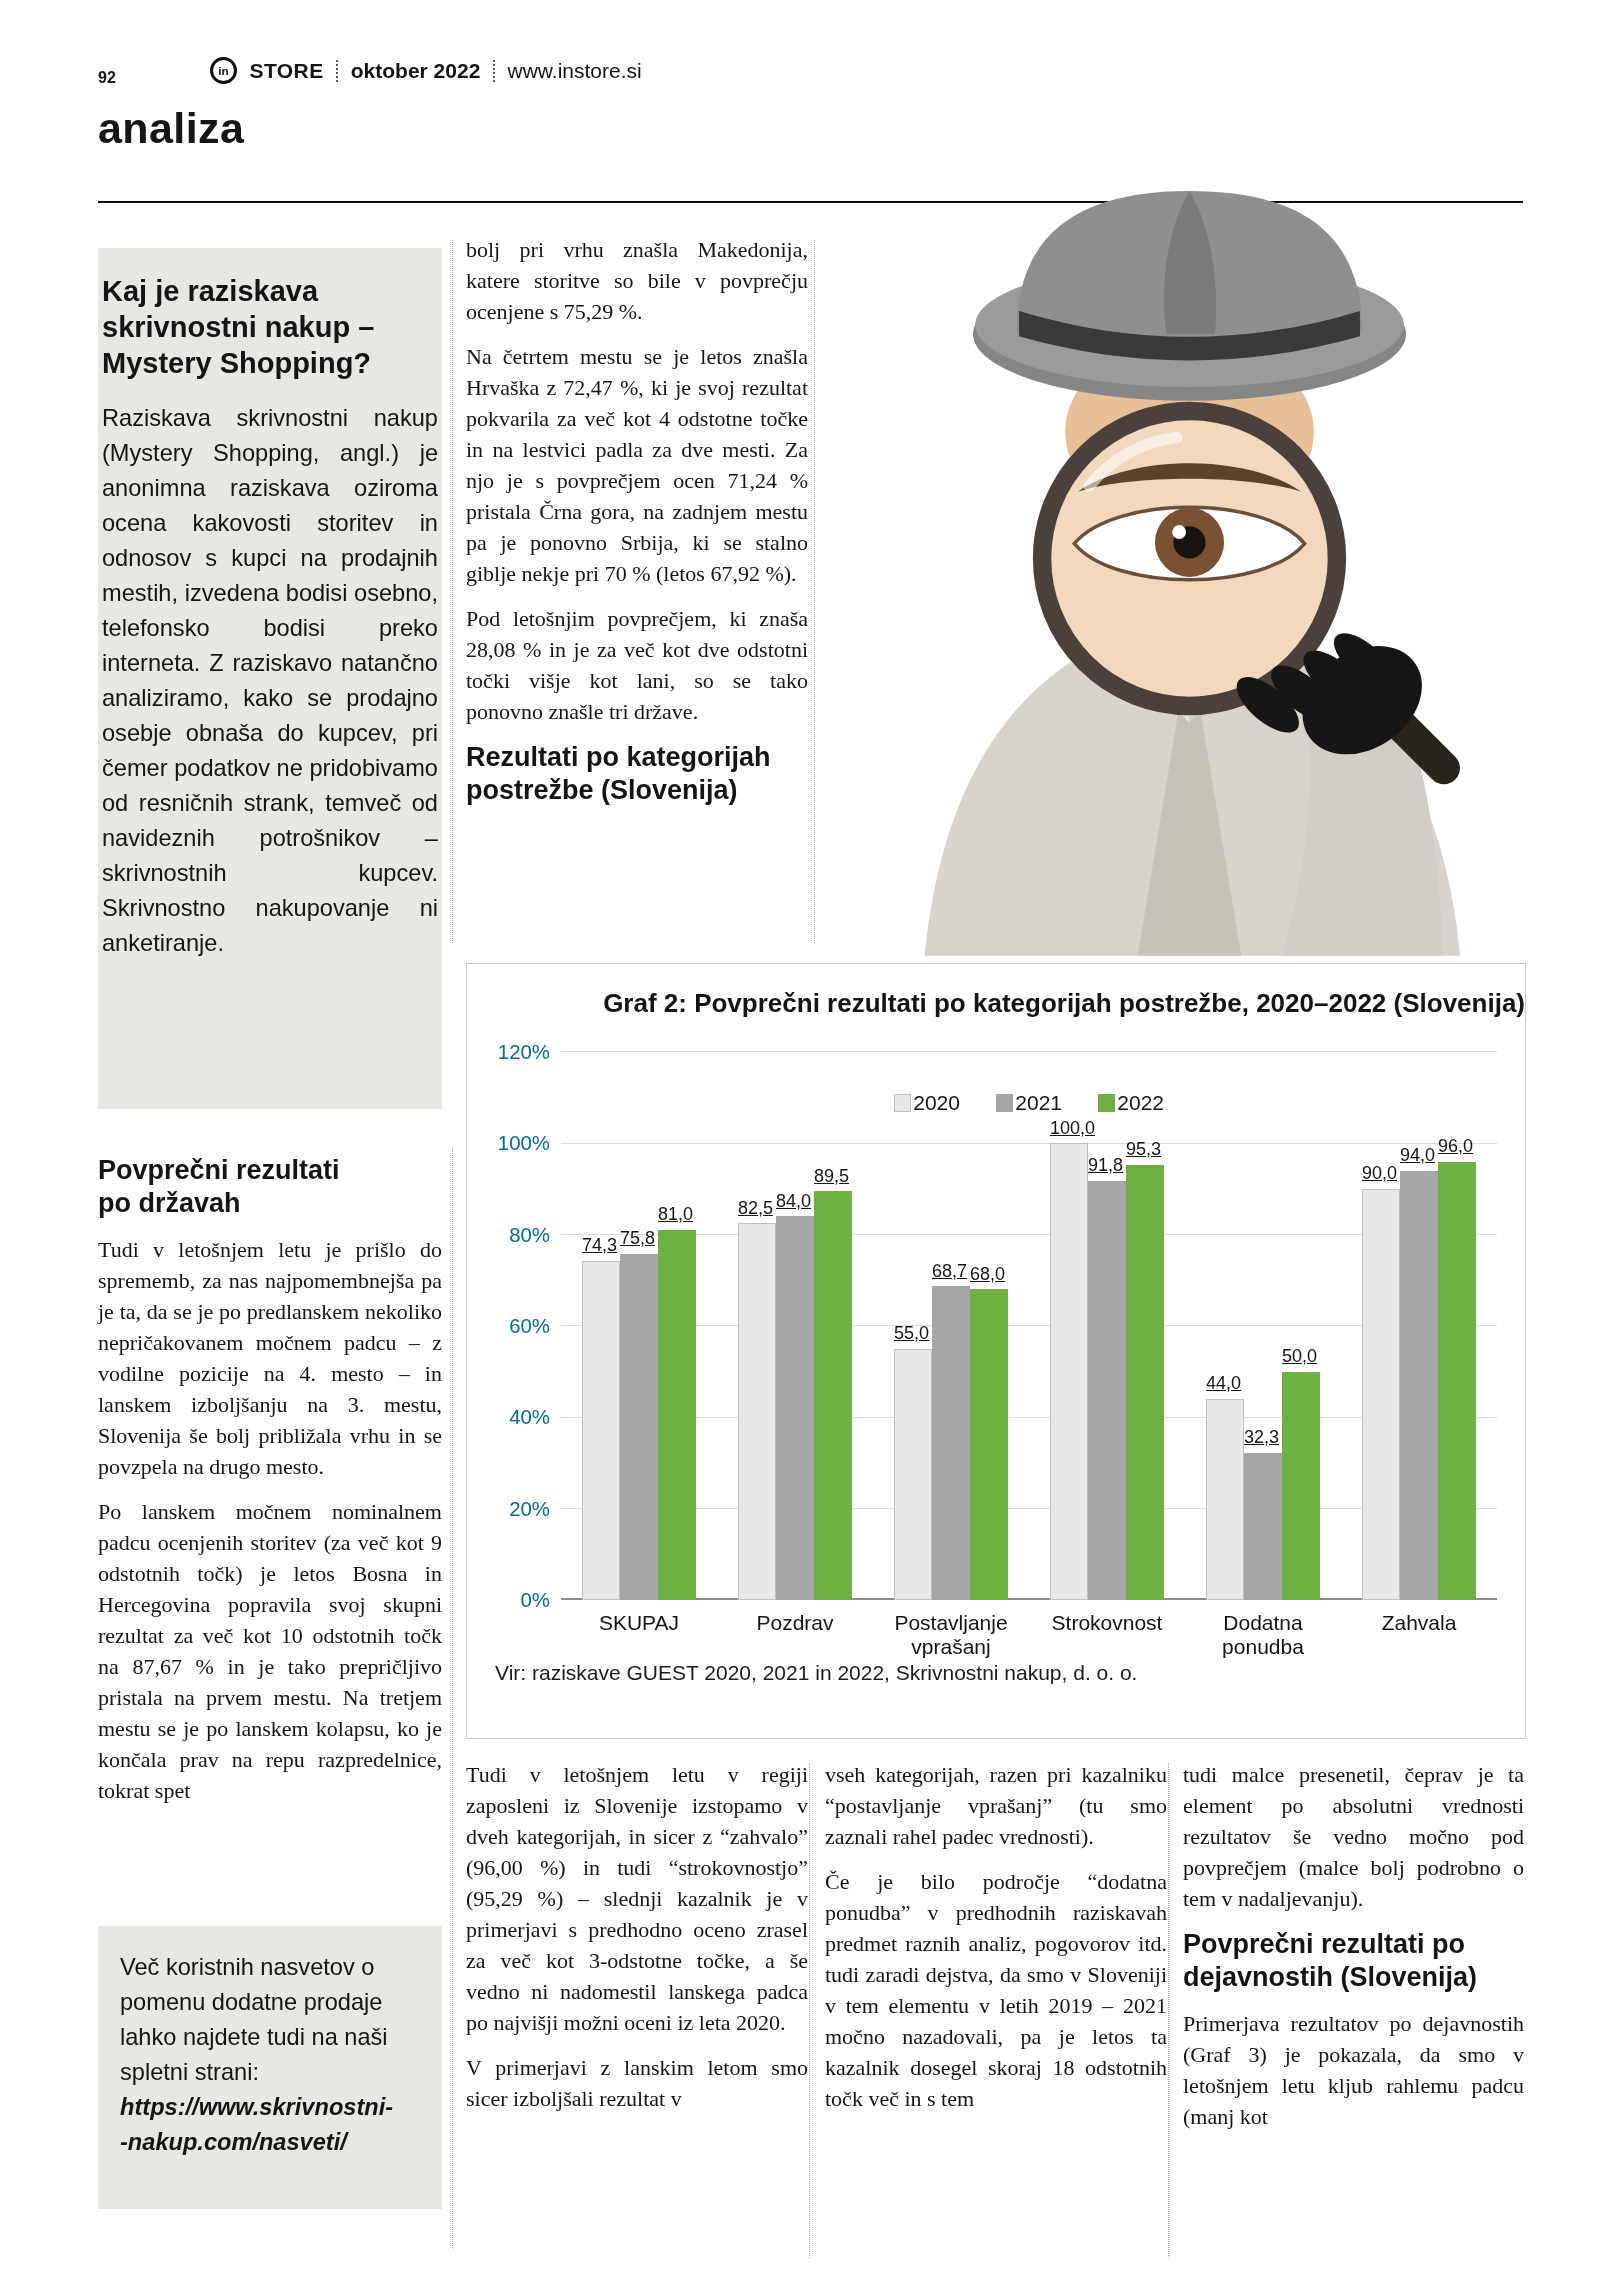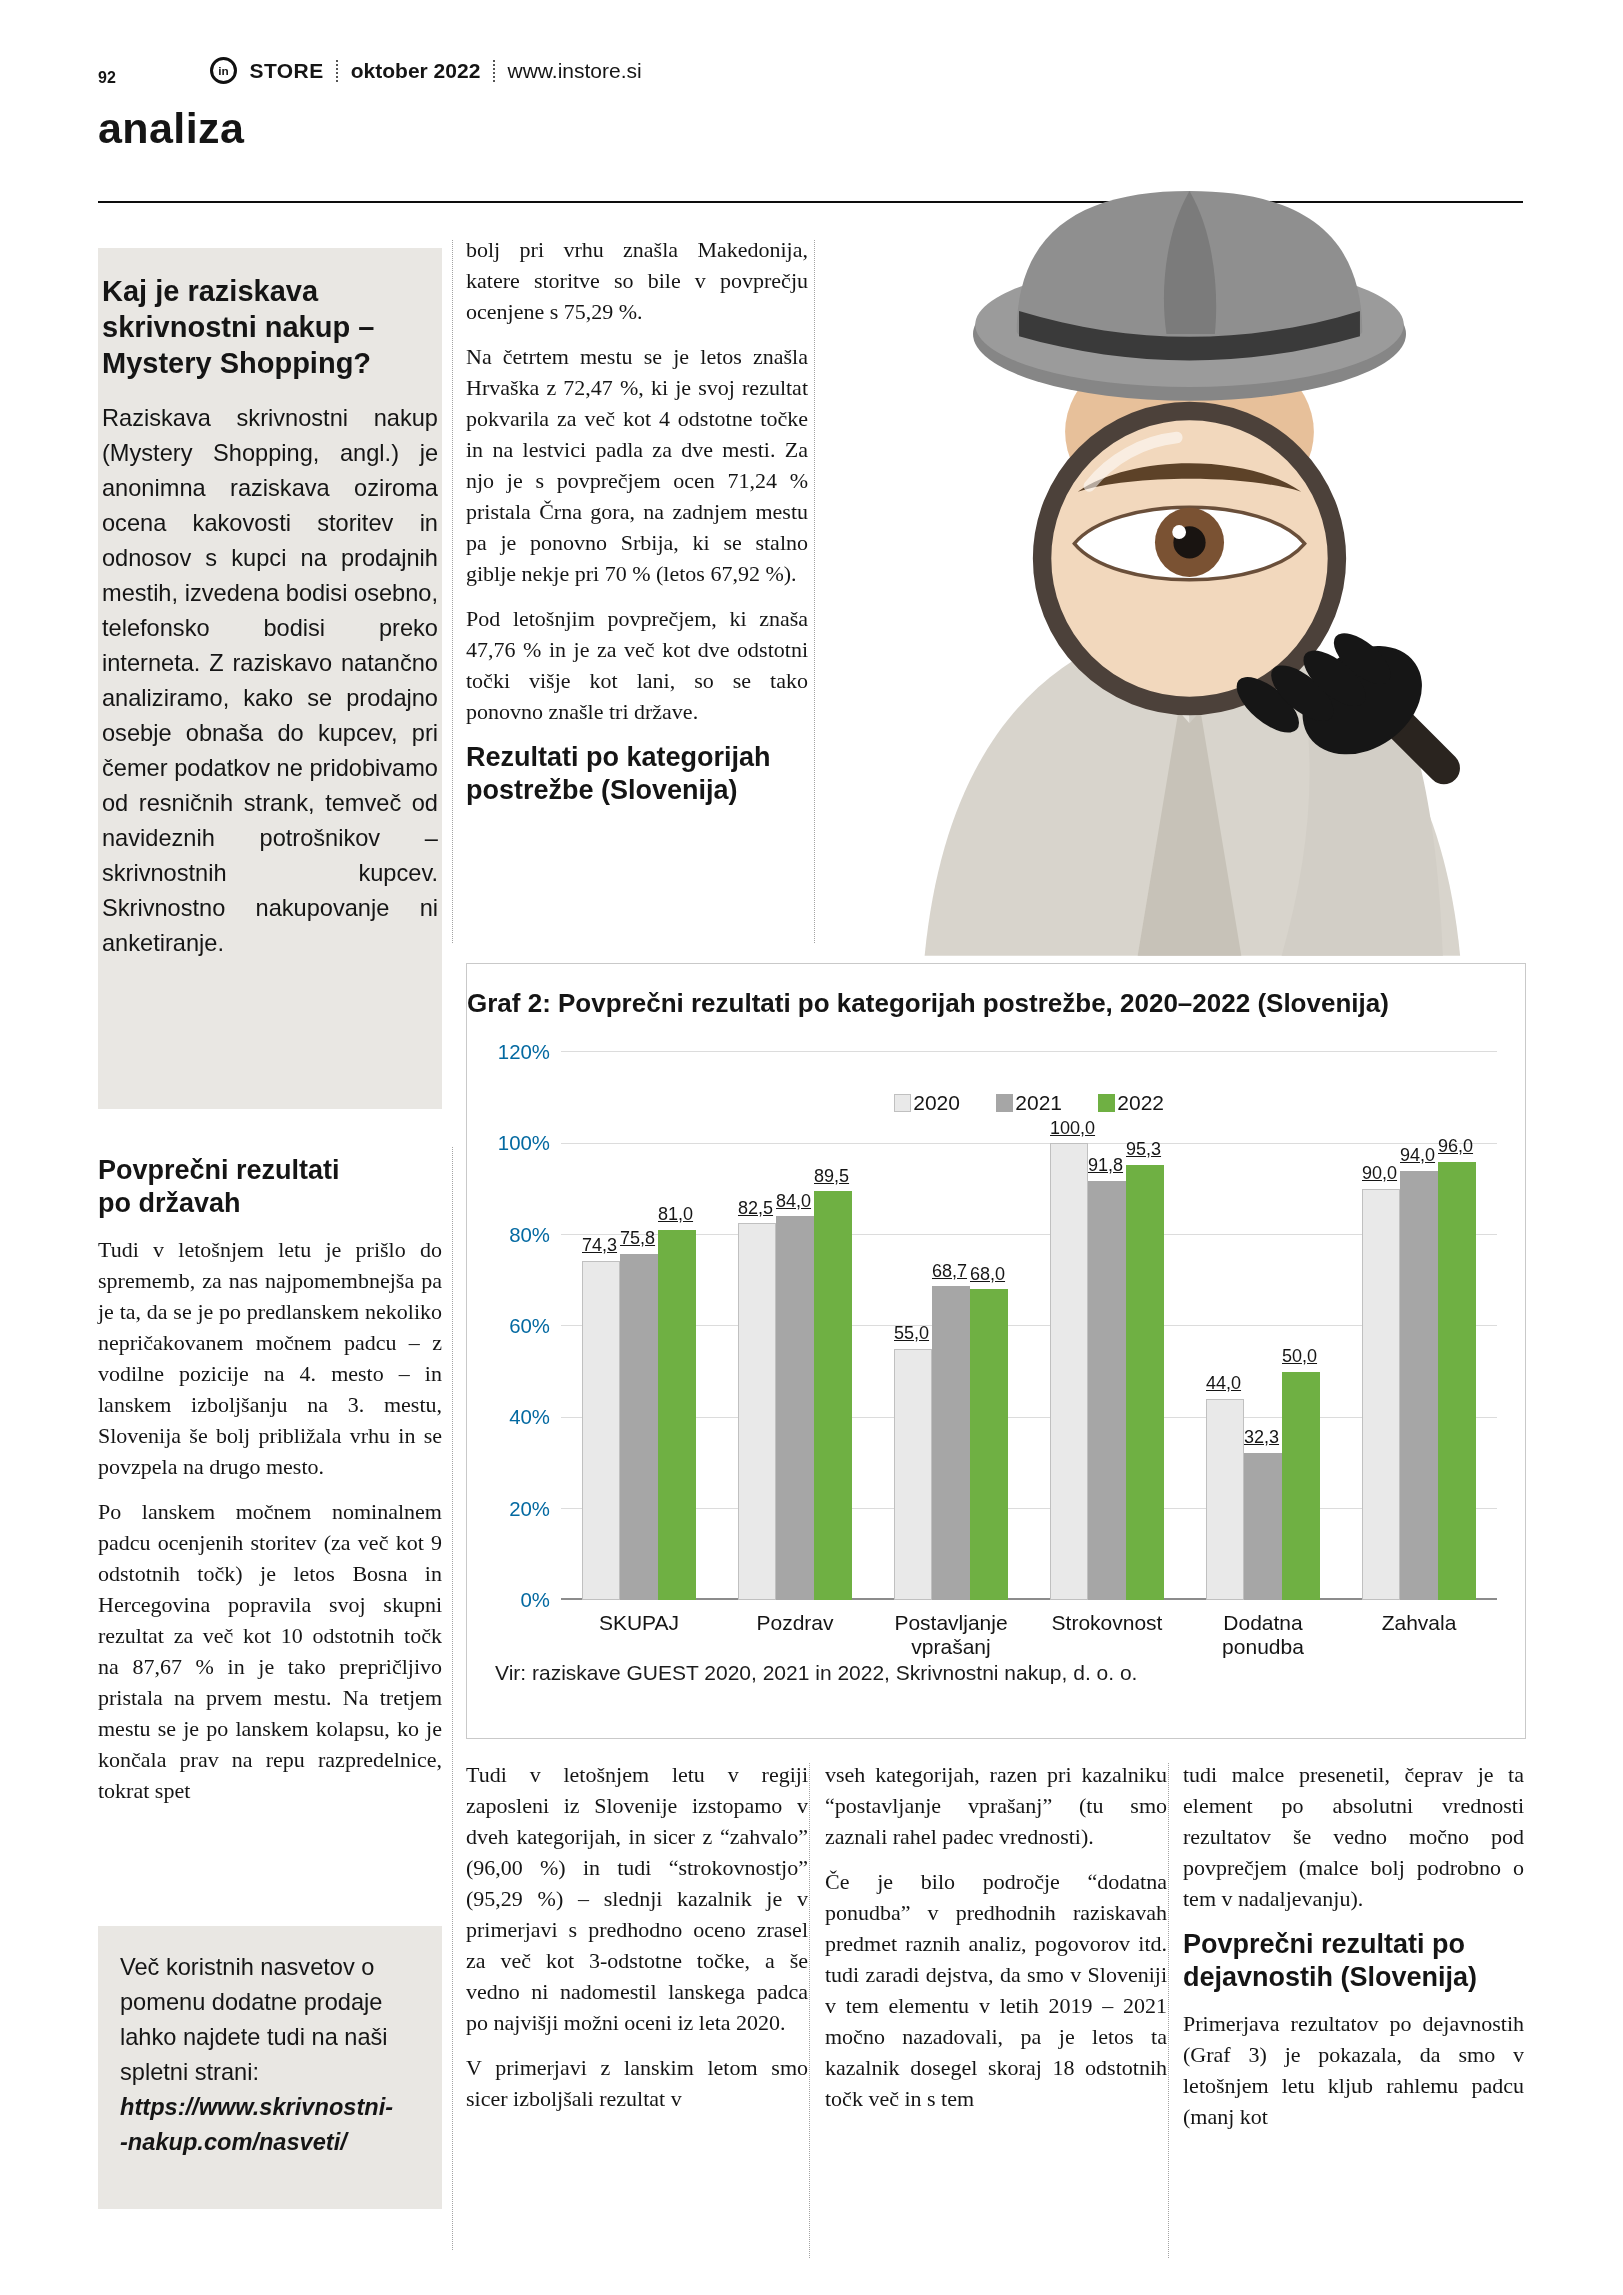--- a/index.html
+++ b/index.html
@@ -67,21 +67,21 @@
   .bcol1 { left: 466px; top: 1759px; width: 342px; }
   .bcol2 { left: 825px; top: 1759px; width: 342px; }
   .bcol3 { left: 1183px; top: 1759px; width: 341px; }
   
   .photo { position: absolute; left: 844px; top: 161px; width: 691px; height: 795px; }
   
   .chart {
     position: absolute; left: 466px; top: 963px; width: 1060px; height: 776px;
     border: 0.8px solid #c9c9c9; background: #fff;
   }
-  .chart-title { margin-top: 23.6px; text-align: left; font-size: 26px; font-weight: 700; }
+  .chart-title { margin-top: 23.6px; text-align: right; font-size: 26px; font-weight: 700; }
   .plot-row { position: absolute; left: 28px; right: 28px; top: 88px; height: 548px; display: flex; }
   .yaxis { width: 66px; position: relative; }
   .ytick { position: absolute; right: 11px; transform: translateY(50%); font-size: 20.4px; color: #0369a1; }
   .plot { flex: 1; position: relative; }
   .gridlines { position: absolute; inset: 0; }
   .gridline { position: absolute; left: 0; right: 0; height: 0.8px; background: #dcdcdc; }
   .gridline.baseline { height: 1.6px; background: #8c8c8c; }
   .chart-legend { position: absolute; top: 39px; left: 0; right: 0; display: flex; justify-content: center; gap: 36px; }
   .legend-item { display: flex; align-items: center; gap: 2px; font-size: 21px; }
   .swatch { width: 17.3px; height: 17.3px; display: inline-block; }
@@ -123,21 +123,21 @@
   <aside class="infobox">
     <h2 class="infobox-title">Kaj je raziskava
 skrivnostni nakup –
 Mystery Shopping?</h2>
     <p class="infobox-body">Raziskava skrivnostni nakup (Mystery Shopping, angl.) je anonimna raziskava oziroma ocena kakovosti storitev in odnosov s kupci na prodajnih mestih, izvedena bodisi osebno, telefonsko bodisi preko interneta. Z raziskavo natančno analiziramo, kako se prodajno osebje obnaša do kupcev, pri čemer podatkov ne pridobivamo od resničnih strank, temveč od navideznih potrošnikov – skrivnostnih kupcev. Skrivnostno nakupovanje ni anketiranje.</p>
   </aside>
 
   <div class="txtcol col-mid">
     <p>bolj pri vrhu znašla Makedonija, katere storitve so bile v povprečju ocenjene s 75,29 %.</p>
     <p>Na četrtem mestu se je letos znašla Hrvaška z 72,47 %, ki je svoj rezultat pokvarila za več kot 4 odstotne točke in na lestvici padla za dve mesti. Za njo je s povprečjem ocen 71,24 % pristala Črna gora, na zadnjem mestu pa je ponovno Srbija, ki se stalno giblje nekje pri 70 % (letos 67,92 %).</p>
-    <p>Pod letošnjim povprečjem, ki znaša 47,76 % in je za več kot dve odstotni točki višje kot lani, so se tako ponovno znašle tri države.</p>
+    <p>Pod letošnjim povprečjem, ki znaša 28,08 % in je za več kot dve odstotni točki višje kot lani, so se tako ponovno znašle tri države.</p>
     <h3 class="col-h">Rezultati po kategorijah
 postrežbe (Slovenija)</h3>
   </div>
 
   <svg class="photo" viewBox="0 0 600 690" aria-hidden="true">
 
     <path d="M70 690 C85 535 150 450 235 415 L365 415 C455 450 520 535 535 690 Z" fill="#d8d4cc"></path>
     <path d="M300 420 L255 690 L345 690 Z" fill="#c7c2b8"></path>
     <path d="M235 415 L300 488 L300 415 Z" fill="#e6e3dc"></path>
     <path d="M365 415 L300 488 L300 415 Z" fill="#cfccc4"></path>

